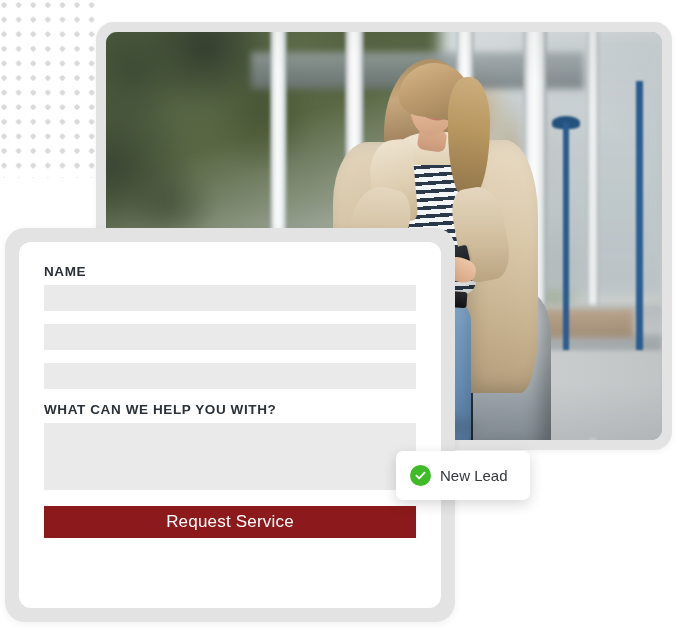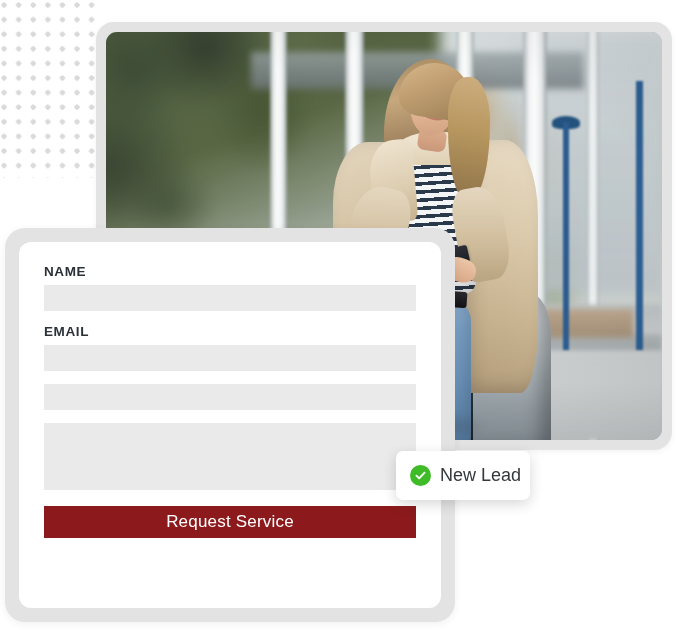--- a/index.html
+++ b/index.html
@@ -453,21 +453,21 @@
     height: 21px;
     flex: 0 0 21px;
     border-radius: 50%;
     background: #3fbb27;
     display: flex;
     align-items: center;
     justify-content: center;
   }
   .check-icon svg { display: block; }
   .lead-text {
-    font-size: 18px;
+    font-size: 15px;
     color: #33383d;
     white-space: nowrap;
     text-align: right;
   }
 </style>
 </head>
 <body>
 
 <div class="dot-grid"></div>
 
@@ -533,25 +533,25 @@
     <div class="ph-layer ph-vignette"></div>
   </div>
 </div>
 
 <div class="form-card">
   <form class="form-inner">
 
     <div class="field-label">NAME</div>
     <input class="field-input" type="text" placeholder="" style="">
 
-    <div class="field-label">EMAIL</div>
     <input class="field-input" type="text" placeholder="" style="">
 
     <input class="field-input" type="text" placeholder="" style="">
 
+    <div class="field-label">WHAT CAN WE HELP YOU WITH?</div>
     <textarea class="field-textarea" placeholder="" style=""></textarea>
 
     <button class="submit-btn" type="submit">Request Service</button>
   </form>
 </div>
 
 <div class="lead-toast">
   <span class="check-icon">
     <svg width="13" height="13" viewBox="0 0 24 24" aria-hidden="true">
       <path d="M4.5 12.4 L9.6 17.4 L19.5 6.8" fill="none" stroke="#ffffff" stroke-width="3.4" stroke-linecap="round" stroke-linejoin="round"></path>

